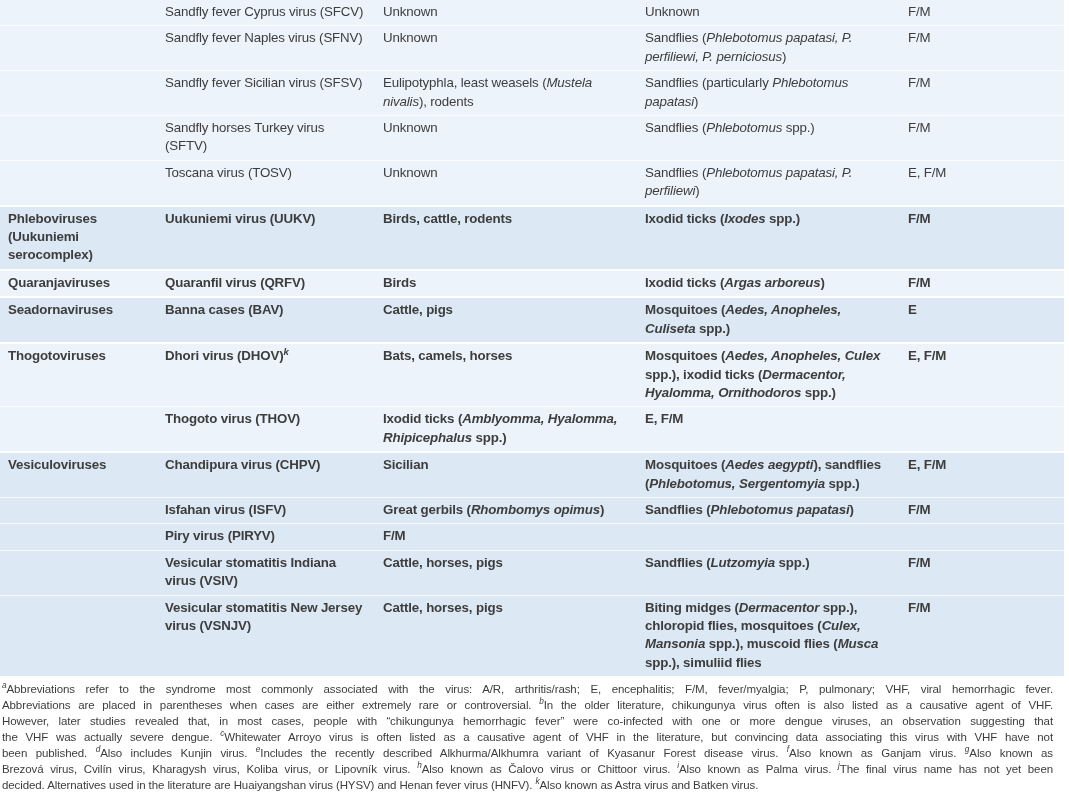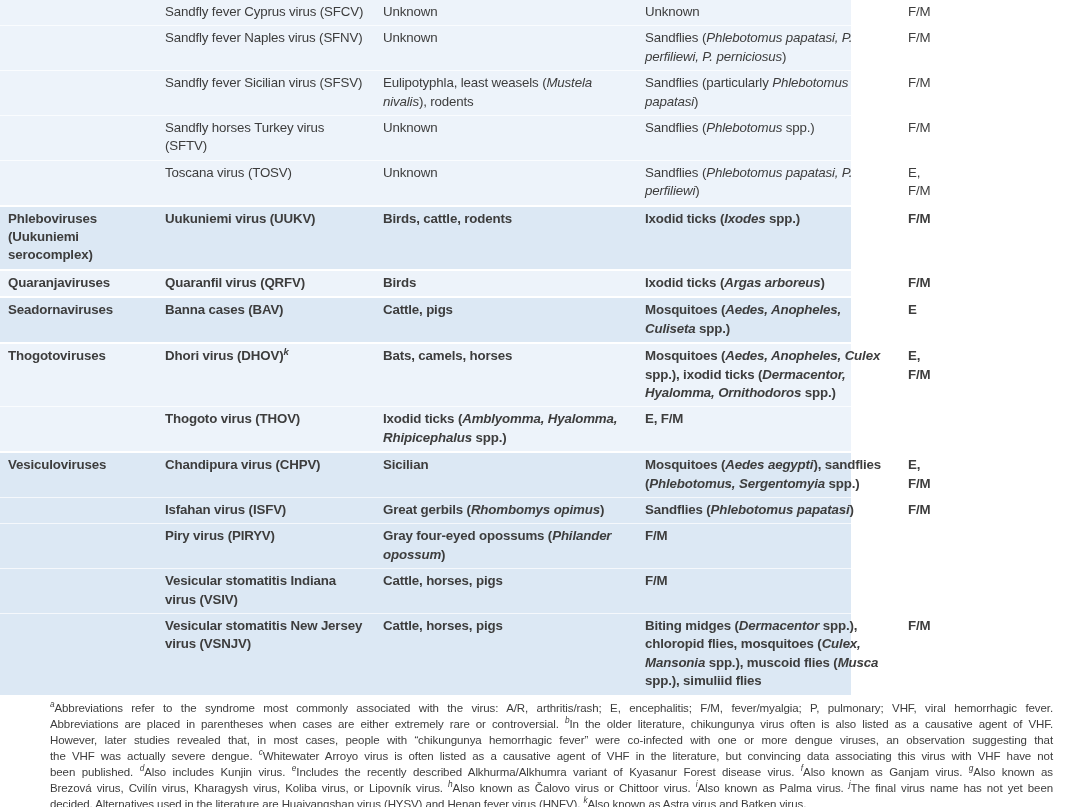--- a/index.html
+++ b/index.html
@@ -6,21 +6,21 @@
     margin: 0;
     padding: 0;
     background: #ffffff;
   }
   body {
     width: 1069px;
     font-family: "Liberation Sans", "DejaVu Sans", sans-serif;
     color: var(--text, #3d3d3d);
   }
   
-  .vtable { width: 851px; }
+  .vtable { width: 1064px; }
   .group { }
   .shade-a { background: var(--row-light, #edf3fa); }
   .shade-b { background: var(--row-dark, #dce8f4); }
   .group + .group { border-top: 2px solid #ffffff; font-weight: bold; }
   .row {
     display: grid;
     grid-template-columns: 157px 218px 262px 263px 1fr;
   }
   .row + .row { border-top: 1px solid rgba(255,255,255,0.7); }
   .cell {
@@ -33,21 +33,20 @@
     font-size: 0.72em;
     line-height: 0;
     vertical-align: super;
   }
   
   .footnotes {
     padding: 5px 16px 0 2px;
     font-size: 11.5px;
     line-height: 16px;
     letter-spacing: -0.1px;
-    margin-left: 48px;
   }
   .fline {
     text-align: justify;
     text-align-last: justify;
   }
   .fline.last { text-align-last: left; }
 </style>
 </head>
 <body>
 
@@ -142,27 +141,27 @@
       <div class="row">
         <div class="cell c0"></div>
         <div class="cell c1">Isfahan virus (ISFV)</div>
         <div class="cell c2">Great gerbils (<i>Rhombomys opimus</i>)</div>
         <div class="cell c3">Sandflies (<i>Phlebotomus papatasi</i>)</div>
         <div class="cell c4">F/M</div>
       </div>
       <div class="row">
         <div class="cell c0"></div>
         <div class="cell c1">Piry virus (PIRYV)</div>
-        <div class="cell c2">Gray four-eyed opossums (<i>Philander opossum</i>)</div>
         <div class="cell c4">F/M</div>
       </div>
       <div class="row">
         <div class="cell c0"></div>
         <div class="cell c1">Vesicular stomatitis Indiana virus (VSIV)</div>
         <div class="cell c2">Cattle, horses, pigs</div>
+        <div class="cell c3">Sandflies (<i>Lutzomyia</i> spp.)</div>
         <div class="cell c4">F/M</div>
       </div>
       <div class="row">
         <div class="cell c0"></div>
         <div class="cell c1">Vesicular stomatitis New Jersey virus (VSNJV)</div>
         <div class="cell c2">Cattle, horses, pigs</div>
         <div class="cell c3">Biting midges (<i>Dermacentor</i> spp.), chloropid flies, mosquitoes (<i>Culex, Mansonia</i> spp.), muscoid flies (<i>Musca</i> spp.), simuliid flies</div>
         <div class="cell c4">F/M</div>
       </div>
     </div>

